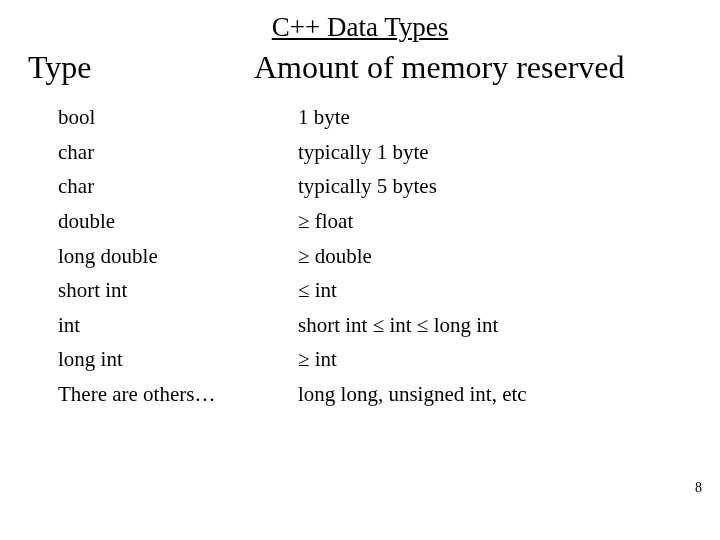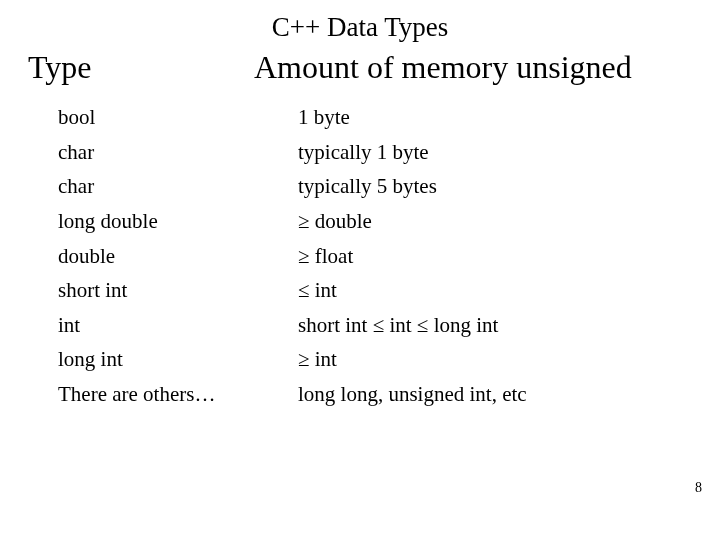--- a/index.html
+++ b/index.html
@@ -8,20 +8,21 @@
       height: 540px;
       background: #fff;
       font-family: "Times New Roman", Times, serif;
       color: #000;
       position: relative;
       padding: 12px 28px 0 28px;
     }
     .title {
       text-align: center;
       font-size: 27px;
+      text-decoration: underline;
       margin-bottom: 6px;
     }
     .headers {
       display: flex;
       font-size: 32px;
       margin-bottom: 14px;
       gap: 16px;
     }
     .header-type { width: 210px; }
     .header-mem { flex: 1; }
@@ -40,43 +41,43 @@
       font-size: 14px;
     }
   </style>
 </head>
 <body>
 
 <div class="title">C++ Data Types</div>
 
 <div class="headers">
   <div class="header-type">Type</div>
-  <div class="header-mem">Amount of memory unsigned</div>
+  <div class="header-mem">Amount of memory reserved</div>
 </div>
 
 <div class="rows">
   <div class="row">
     <div class="cell-type">bool</div>
     <div class="cell-mem">1 byte</div>
   </div>
   <div class="row">
     <div class="cell-type">char</div>
     <div class="cell-mem">typically 1 byte</div>
   </div>
   <div class="row">
     <div class="cell-type">char</div>
     <div class="cell-mem">typically 5 bytes</div>
   </div>
   <div class="row">
+    <div class="cell-type">double</div>
+    <div class="cell-mem"> ≥ float</div>
+  </div>
+  <div class="row">
     <div class="cell-type">long double</div>
     <div class="cell-mem"> ≥ double</div>
-  </div>
-  <div class="row">
-    <div class="cell-type">double</div>
-    <div class="cell-mem"> ≥ float</div>
   </div>
   <div class="row">
     <div class="cell-type">short int</div>
     <div class="cell-mem">≤ int</div>
   </div>
   <div class="row">
     <div class="cell-type">int</div>
     <div class="cell-mem">short int ≤ int ≤ long int</div>
   </div>
   <div class="row">

